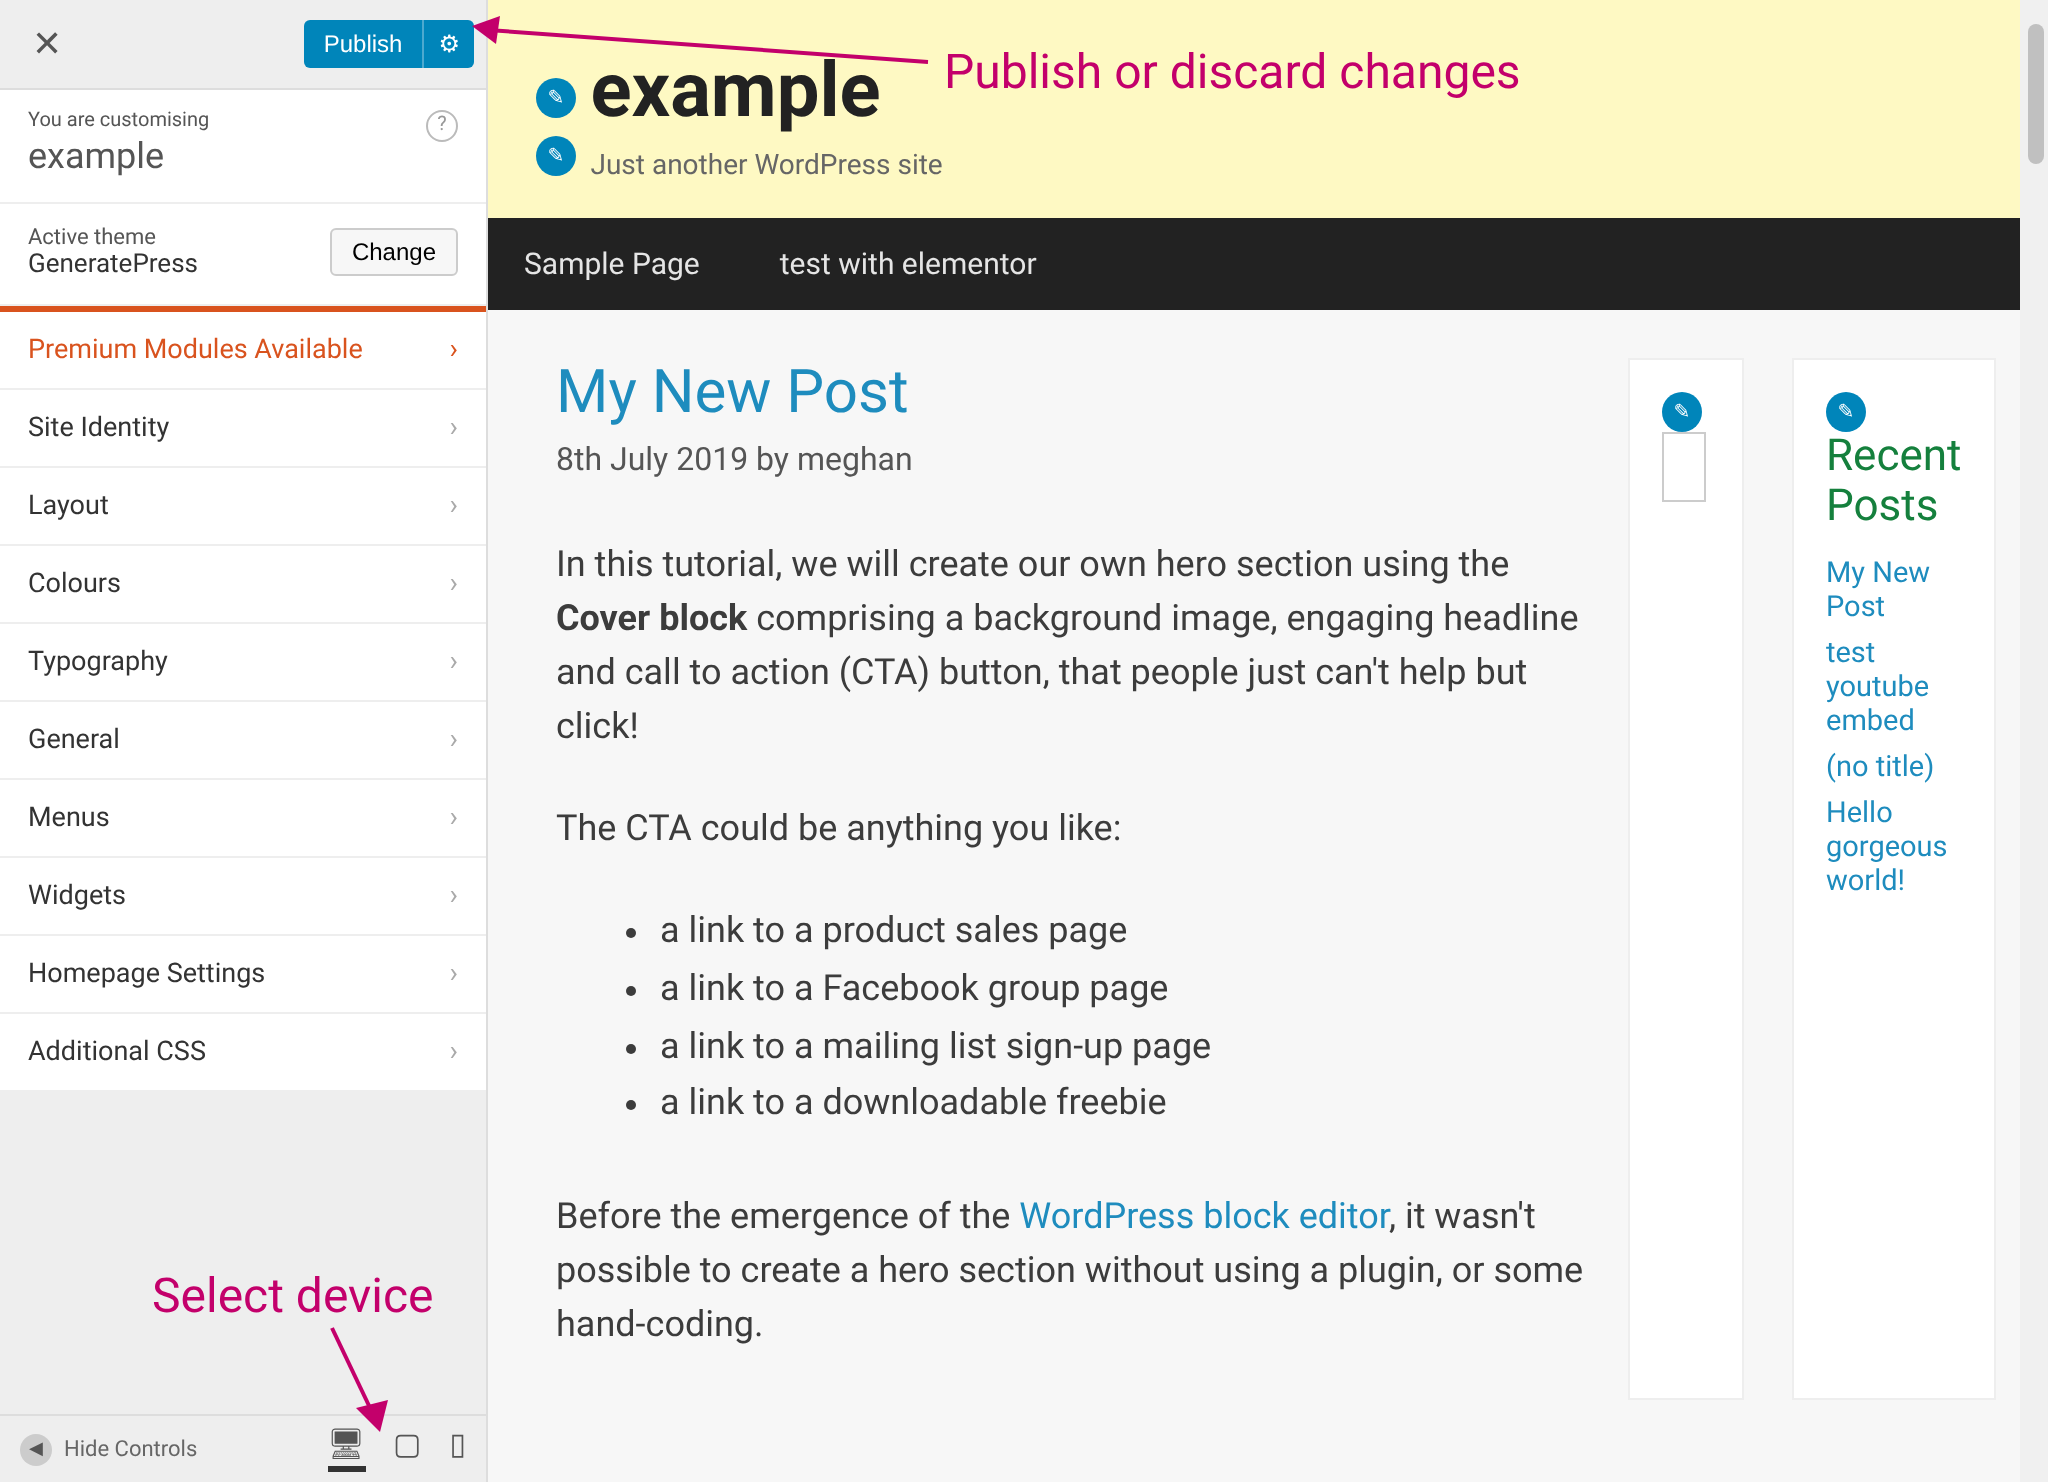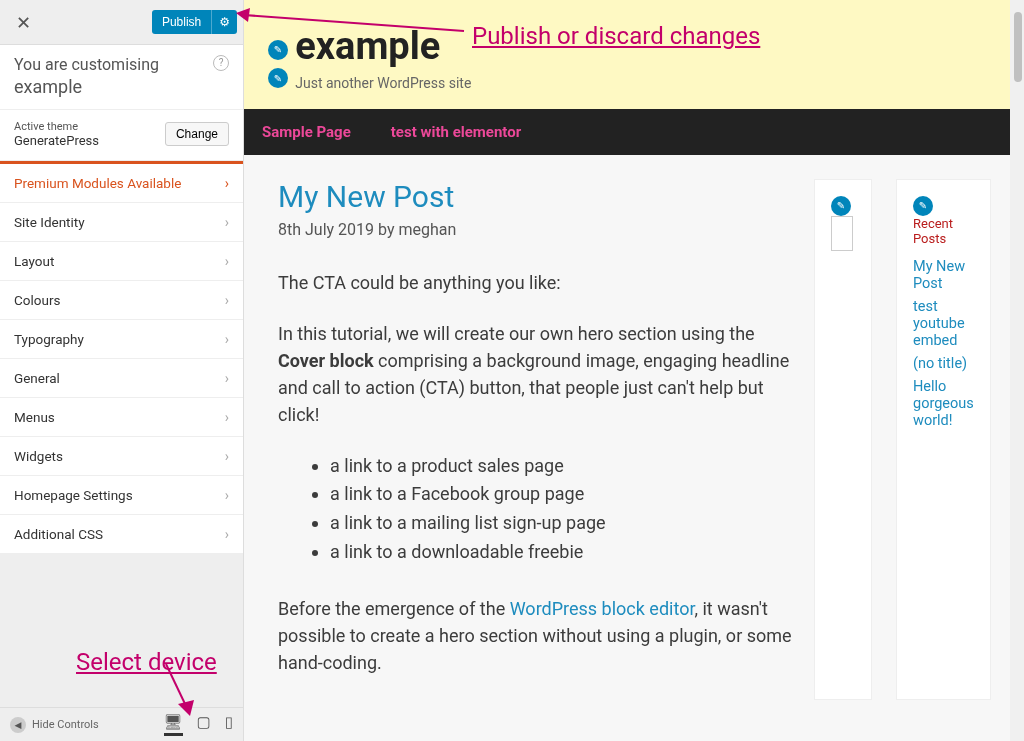--- a/index.html
+++ b/index.html
@@ -7,21 +7,21 @@
   .viewport{width:1024px;height:741px;position:relative;background:#fff;display:flex;overflow:hidden;}
   
   .sidebar{width:244px;height:100%;background:#eee;display:flex;flex-direction:column;border-right:1px solid #ddd;position:relative;}
   .sb-top{height:45px;background:#eee;display:flex;align-items:center;justify-content:space-between;padding:0 6px 0 10px;border-bottom:1px solid #ddd;}
   .close-x{font-size:18px;color:#555;cursor:pointer;padding:4px 6px;}
   .pub-wrap{display:flex;align-items:center;gap:0;}
   .btn-publish{background:#0085ba;color:#fff;border:none;font-size:12px;padding:5px 10px;border-radius:3px 0 0 3px;cursor:pointer;}
   .btn-gear{background:#0085ba;color:#fff;border:none;border-left:1px solid rgba(255,255,255,.3);padding:5px 7px;border-radius:0 3px 3px 0;cursor:pointer;font-size:12px;}
   .sb-section{background:#fff;border-bottom:1px solid #eee;}
   .sb-customising{padding:10px 14px 12px;}
-  .sb-customising .small{font-size:16px;color:#555;}
+  .sb-customising .small{font-size:10px;color:#555;}
   .sb-customising .site{font-size:18px;color:#555;margin-top:2px;}
   .help-q{float:right;color:#999;border:1px solid #bbb;border-radius:50%;width:16px;height:16px;font-size:10px;text-align:center;line-height:14px;}
   .sb-theme{padding:10px 14px 12px;display:flex;justify-content:space-between;align-items:center;}
   .sb-theme .lbl{font-size:11px;color:#555;}
   .sb-theme .name{font-size:13px;color:#333;}
   .btn-change{background:#f7f7f7;border:1px solid #ccc;border-radius:3px;padding:4px 10px;font-size:12px;cursor:pointer;}
   .menu-list{background:#fff;}
   .menu-item{display:flex;justify-content:space-between;align-items:center;padding:11px 14px;border-bottom:1px solid #eee;cursor:pointer;font-size:13.5px;color:#333;}
   .menu-item.premium{color:#d9531e;border-top:3px solid #d9531e;}
   .menu-item.premium .chev{color:#d9531e;}
@@ -33,42 +33,42 @@
   .devices{display:flex;gap:14px;}
   .dev-icon{cursor:pointer;color:#555;font-size:15px;}
   .dev-icon.active{border-bottom:3px solid #333;padding-bottom:2px;}
   
   .preview{flex:1;height:100%;background:#f7f7f7;position:relative;overflow:hidden;}
   .pv-header{background:#fef9c3;padding:24px 24px 18px 24px;}
   .site-title{font-size:38px;font-weight:700;color:#222;display:inline-block;}
   .site-tag{font-size:14px;color:#666;margin-top:17px;}
   .edit-pill{display:inline-flex;width:20px;height:20px;border-radius:50%;background:#0085ba;color:#fff;align-items:center;justify-content:center;font-size:10px;vertical-align:6px;margin-right:4px;}
   .pv-nav{background:#222;color:#fff;height:46px;display:flex;align-items:center;padding:0 18px;gap:40px;font-size:15px;}
-  .pv-nav a{color:#ec4899;text-decoration:none;font-weight:bold;}
+  .pv-nav a{color:#e5e5e5;text-decoration:none;}
   .pv-body{display:flex;gap:20px;padding:24px 16px 60px 34px;}
   .pv-main{flex:1;}
   .post-title{font-size:30px;font-weight:400;color:#1e8cbe;margin-bottom:6px;}
   .post-meta{font-size:16px;color:#555;margin-bottom:30px;}
   .post-p{font-size:18px;color:#3c3c3c;line-height:1.5;margin-bottom:24px;}
   .post-p b{font-weight:700;}
   .post-ul{margin:10px 0 28px 52px;}
   .post-ul li{font-size:18px;color:#3c3c3c;line-height:1.6;list-style:disc;}
   .post-p a{color:#1e8cbe;text-decoration:none;text-align:right;}
   .pv-side{width:194px;display:flex;flex-direction:row;gap:24px;}
   .widget{background:#fff;padding:16px;border:1px solid #eee;}
   .widget input{width:100%;padding:8px 10px;font-size:15px;border:1px solid #ccc;}
-  .widget h3{font-size:13px;font-weight:400;color:#b91c1c;margin-bottom:12px;}
+  .widget h3{font-size:22px;font-weight:400;color:#15803d;margin-bottom:12px;}
   .widget ul{list-style:none;}
   .widget ul li{font-size:14.5px;color:#1e8cbe;margin-bottom:6px;cursor:pointer;}
   .side-edit{display:inline-flex;width:20px;height:20px;border-radius:50%;background:#0085ba;color:#fff;align-items:center;justify-content:center;font-size:10px;margin-right:4px;vertical-align:2px;}
   
   .scrollbar{position:absolute;right:0;top:0;width:14px;height:100%;background:#f0f0f0;}
   .scroll-thumb{position:absolute;right:2px;top:12px;width:8px;height:70px;background:#c0c0c0;border-radius:4px;}
   
-  .anno{position:absolute;color:#c3006b;font-size:24px;pointer-events:none;z-index:50;text-decoration:underline;}
+  .anno{position:absolute;color:#c3006b;font-size:24px;pointer-events:none;z-index:50;}
   .anno-arrow{position:absolute;z-index:49;}
   svg.arrow line{stroke:#c3006b;stroke-width:2;}
   svg.arrow polygon{fill:#c3006b;}
 </style>
 </head>
 <body>
 
 <div class="viewport">
 
   <div class="sidebar">
@@ -159,24 +159,24 @@
       </div>
     </div>
     <div class="pv-nav">
       <a>Sample Page</a>
       <a>test with elementor</a>
     </div>
     <div class="pv-body">
       <div class="pv-main">
         <h1 class="post-title">My New Post</h1>
         <div class="post-meta">8th July 2019 by meghan</div>
-        <p class="post-p">The CTA could be anything you like:</p>
         <p class="post-p">
           <span>In this tutorial, we will create our own hero section using the </span><b>Cover block</b><span> comprising a background image, engaging headline and call to action (CTA) button, that people just can't help but click!</span>
         </p>
+        <p class="post-p">The CTA could be anything you like:</p>
         <ul class="post-ul">
           <li>a link to a product sales page</li>
           <li>a link to a Facebook group page</li>
           <li>a link to a mailing list sign-up page</li>
           <li>a link to a downloadable freebie</li>
         </ul>
         <p class="post-p">
           <span>Before the emergence of the </span><a href="#">WordPress block editor</a><span>, it wasn't possible to create a hero section without using a plugin, or some hand-coding.</span>
         </p>
       </div>
@@ -206,18 +206,18 @@
   <div class="scrollbar">
     <div class="scroll-thumb"></div>
   </div>
 
   <div class="anno" style="top:22px;left:472px;">Publish or discard changes</div>
   <svg class="arrow anno-arrow" width="230" height="30" style="top:5px;left:236px;">
     <line x1="228" y1="26" x2="8" y2="10"></line>
     <polygon points="0,8 14,3 12,17"></polygon>
   </svg>
 
-  <div class="anno" style="top:648px;left:76px;">Select device</div>
+  <div class="anno" style="top:634px;left:76px;">Select device</div>
   <svg class="arrow anno-arrow" width="40" height="60" style="top:660px;left:162px;">
     <line x1="4" y1="4" x2="24" y2="46"></line>
     <polygon points="28,56 16,44 32,40"></polygon>
   </svg>
 </div>
 
 </body></html>

